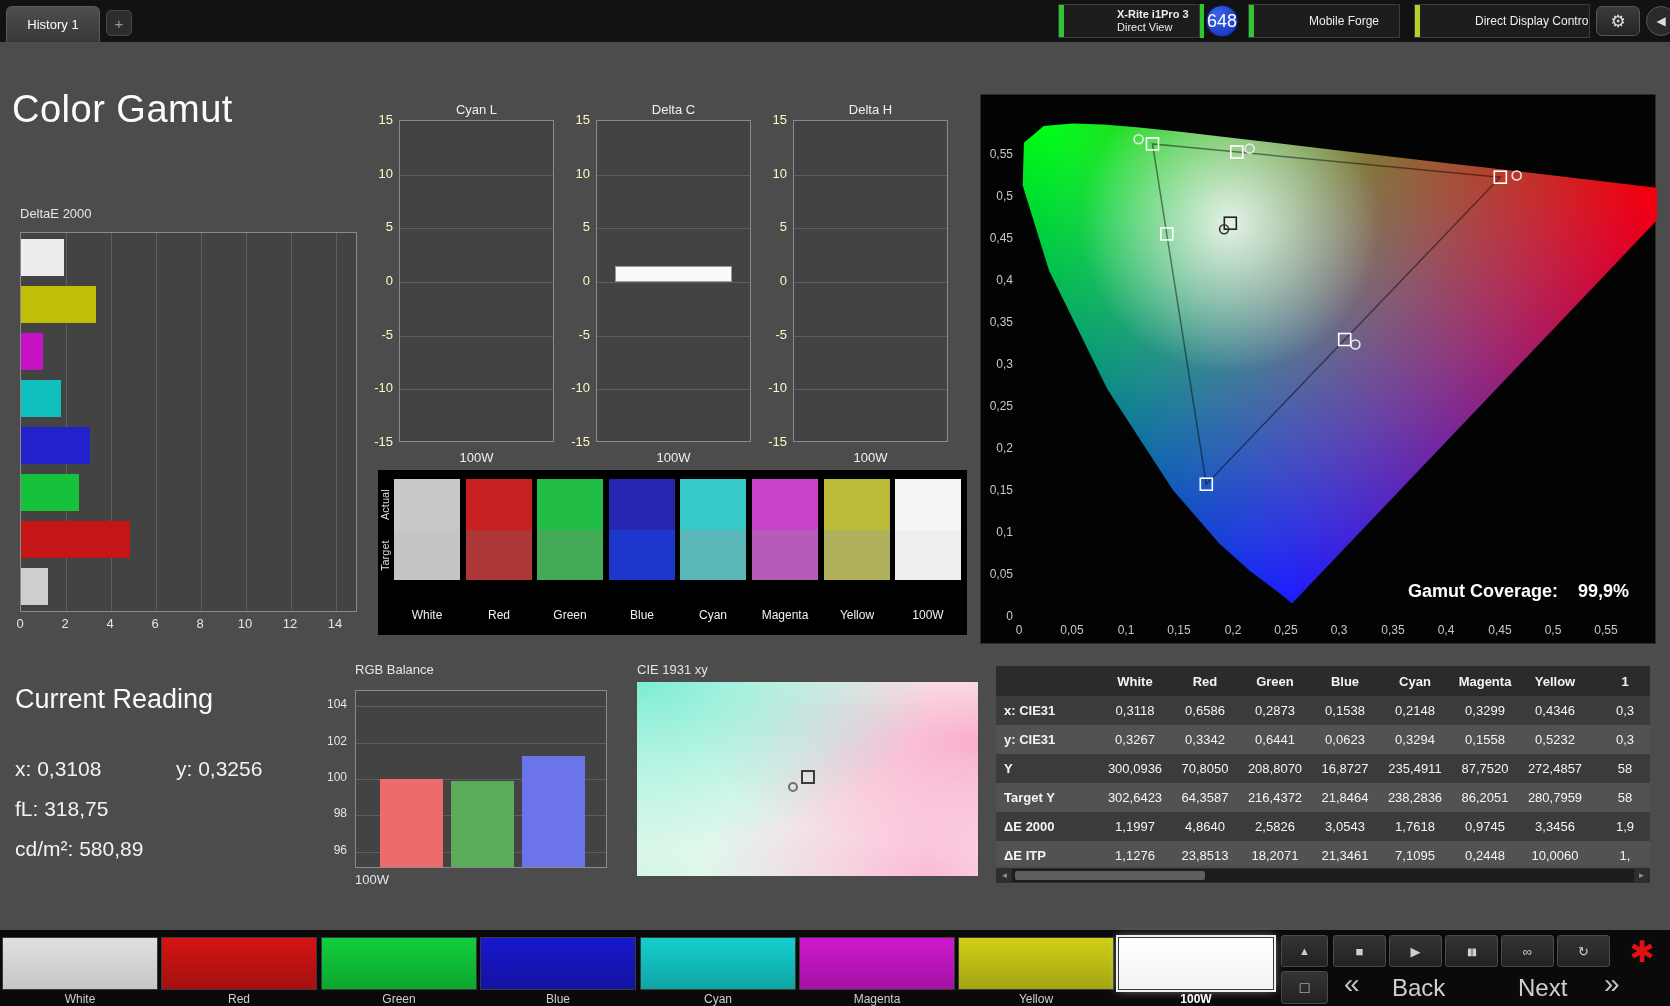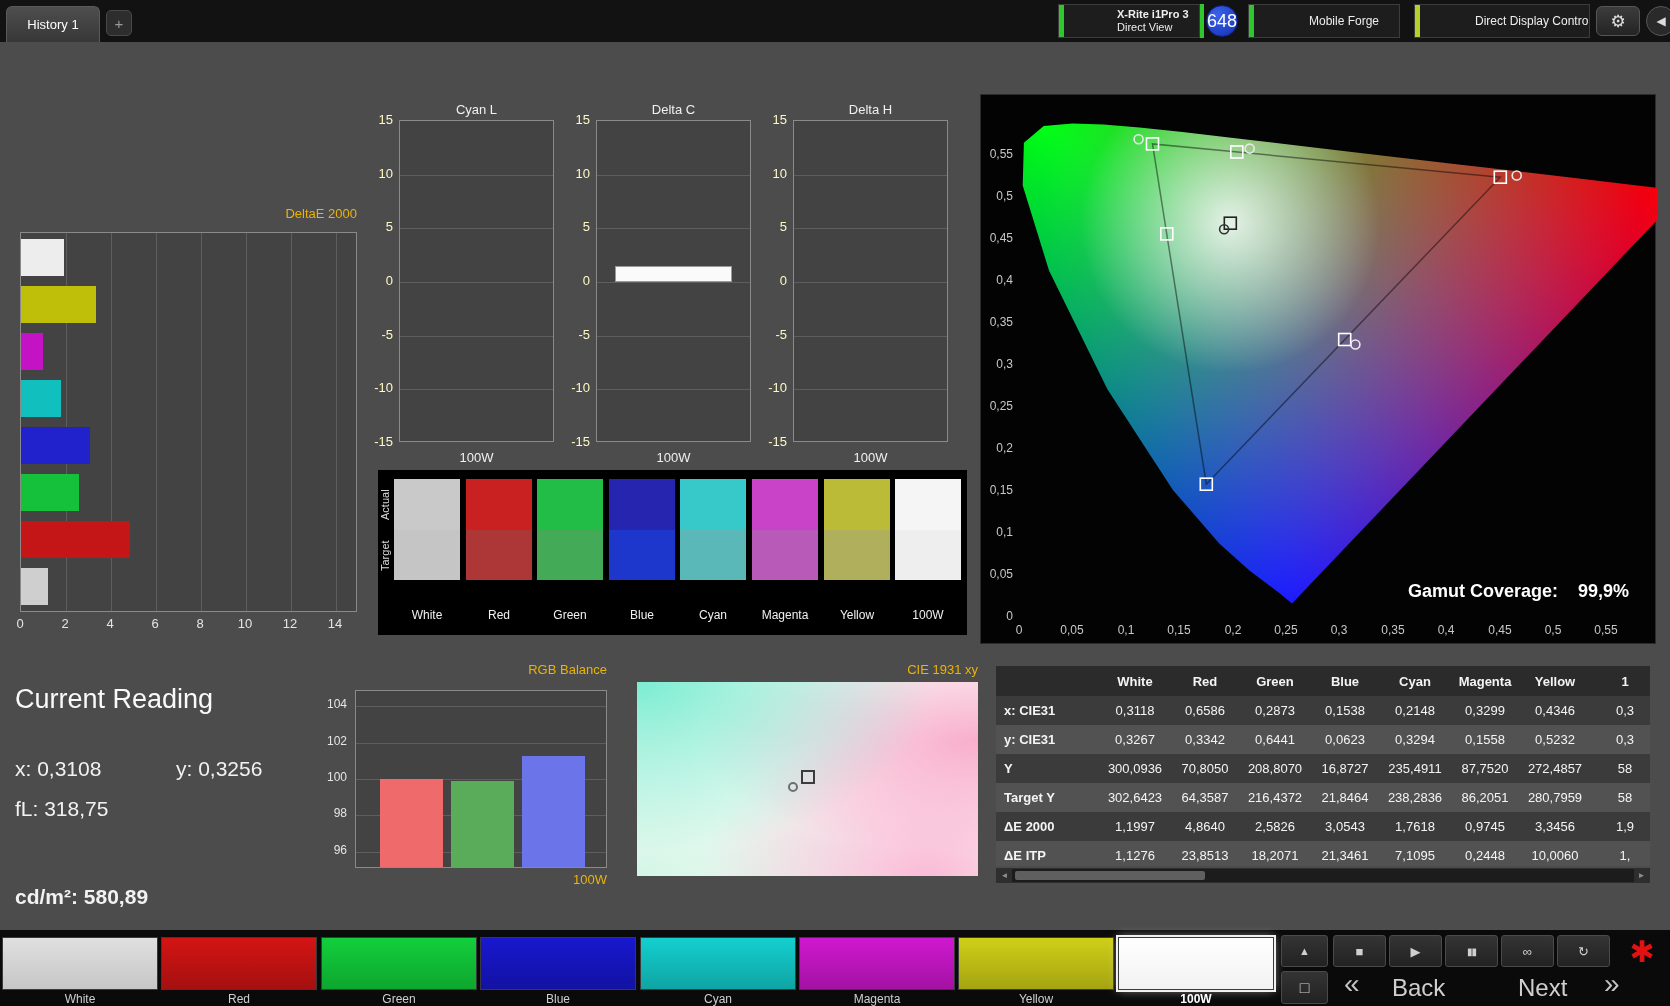--- a/index.html
+++ b/index.html
@@ -51,21 +51,21 @@
     background:#2a2a2a; border:1px solid #565656; color:#ddd; font-size:12px;
     display:flex; align-items:center; justify-content:center;
   }
 
   
   .page-title { position:absolute; left:12px; top:88px; font-size:38px; font-weight:400; color:#fbfbfb; letter-spacing:0.5px; }
   .cr-title { position:absolute; left:15px; top:684px; font-size:27px; font-weight:400; color:#fafafa; }
   .cr-val { position:absolute; font-size:21px; color:#f2f2f2; }
 
   
-  .chart-title-s { position:absolute; font-size:13px; color:#eab308; text-align:right; }
+  .chart-title-s { position:absolute; font-size:13px; color:#e5e5e5; text-align:left; }
   .grid-v { position:absolute; top:0; bottom:0; width:1px; background:#5e5e5e; }
   .grid-h { position:absolute; left:0; right:0; height:1px; background:#5e5e5e; }
 
   
   .de-plot { position:absolute; left:20px; top:232px; width:337px; height:380px; background:#434343; border:1px solid #8a8a8a; overflow:hidden; }
   .de-bar { position:absolute; left:0; height:37px; }
   .de-tick { position:absolute; width:30px; text-align:center; font-size:13px; color:#e5e5e5; }
 
   
   .sc-plot { position:absolute; width:155px; height:322px; background:#434343; border:1px solid #8a8a8a; overflow:hidden; }
@@ -168,20 +168,21 @@
     </div>
     <div class="widget ddc">
       <span class="accent" style="background: rgb(183, 207, 44);"></span>
       <span class="w1line">Direct Display Control</span>
       <span class="chev">▼</span>
     </div>
     <div class="gearbtn">⚙</div>
     <div class="collapsebtn">◀</div>
   </header>
 
+  <div class="page-title">Color Gamut</div>
 
   <div class="chart-title-s" style="left:20px; top:206px; width:337px;">DeltaE 2000</div>
   <div class="de-plot" id="deltaePlot">
       <div class="grid-v" style="left: 45px;"></div>
       <div class="grid-v" style="left: 90px;"></div>
       <div class="grid-v" style="left: 135px;"></div>
       <div class="grid-v" style="left: 180px;"></div>
       <div class="grid-v" style="left: 225px;"></div>
       <div class="grid-v" style="left: 270px;"></div>
       <div class="grid-v" style="left: 315px;"></div>
@@ -312,21 +313,21 @@
       <div class="cie-yt" style="left: 0px; top: 178px;">0,4</div>
       <div class="cie-yt" style="left: 0px; top: 136px;">0,45</div>
       <div class="cie-yt" style="left: 0px; top: 94px;">0,5</div>
       <div class="cie-yt" style="left: 0px; top: 52px;">0,55</div>
     </div>
 
   <div class="cr-title">Current Reading</div>
   <div class="cr-val" style="left:15px; top:757px;">x: 0,3108</div>
   <div class="cr-val" style="left:176px; top:757px;">y: 0,3256</div>
   <div class="cr-val" style="left:15px; top:797px;">fL: 318,75</div>
-  <div class="cr-val" style="left:15px; top:885px;font-weight:bold;">cd/m²: 580,89</div>
+  <div class="cr-val" style="left:15px; top:837px;">cd/m²: 580,89</div>
 
   <div class="chart-title-s" style="left:355px; top:662px; width:252px;">RGB Balance</div>
   <div class="rgb-plot" id="rgbPlot">
       <div class="grid-h" style="top: 15px;"></div>
       <div class="grid-h" style="top: 52px;"></div>
       <div class="grid-h" style="top: 88px;"></div>
       <div class="grid-h" style="top: 124px;"></div>
       <div class="grid-h" style="top: 161px;"></div>
       <div class="rgb-bar" style="left: 24px; top: 88.1px; height: 89.9px; background: rgb(239, 106, 106);"></div>
       <div class="rgb-bar" style="left: 95px; top: 89.9px; height: 88.1px; background: rgb(90, 172, 90);"></div>

